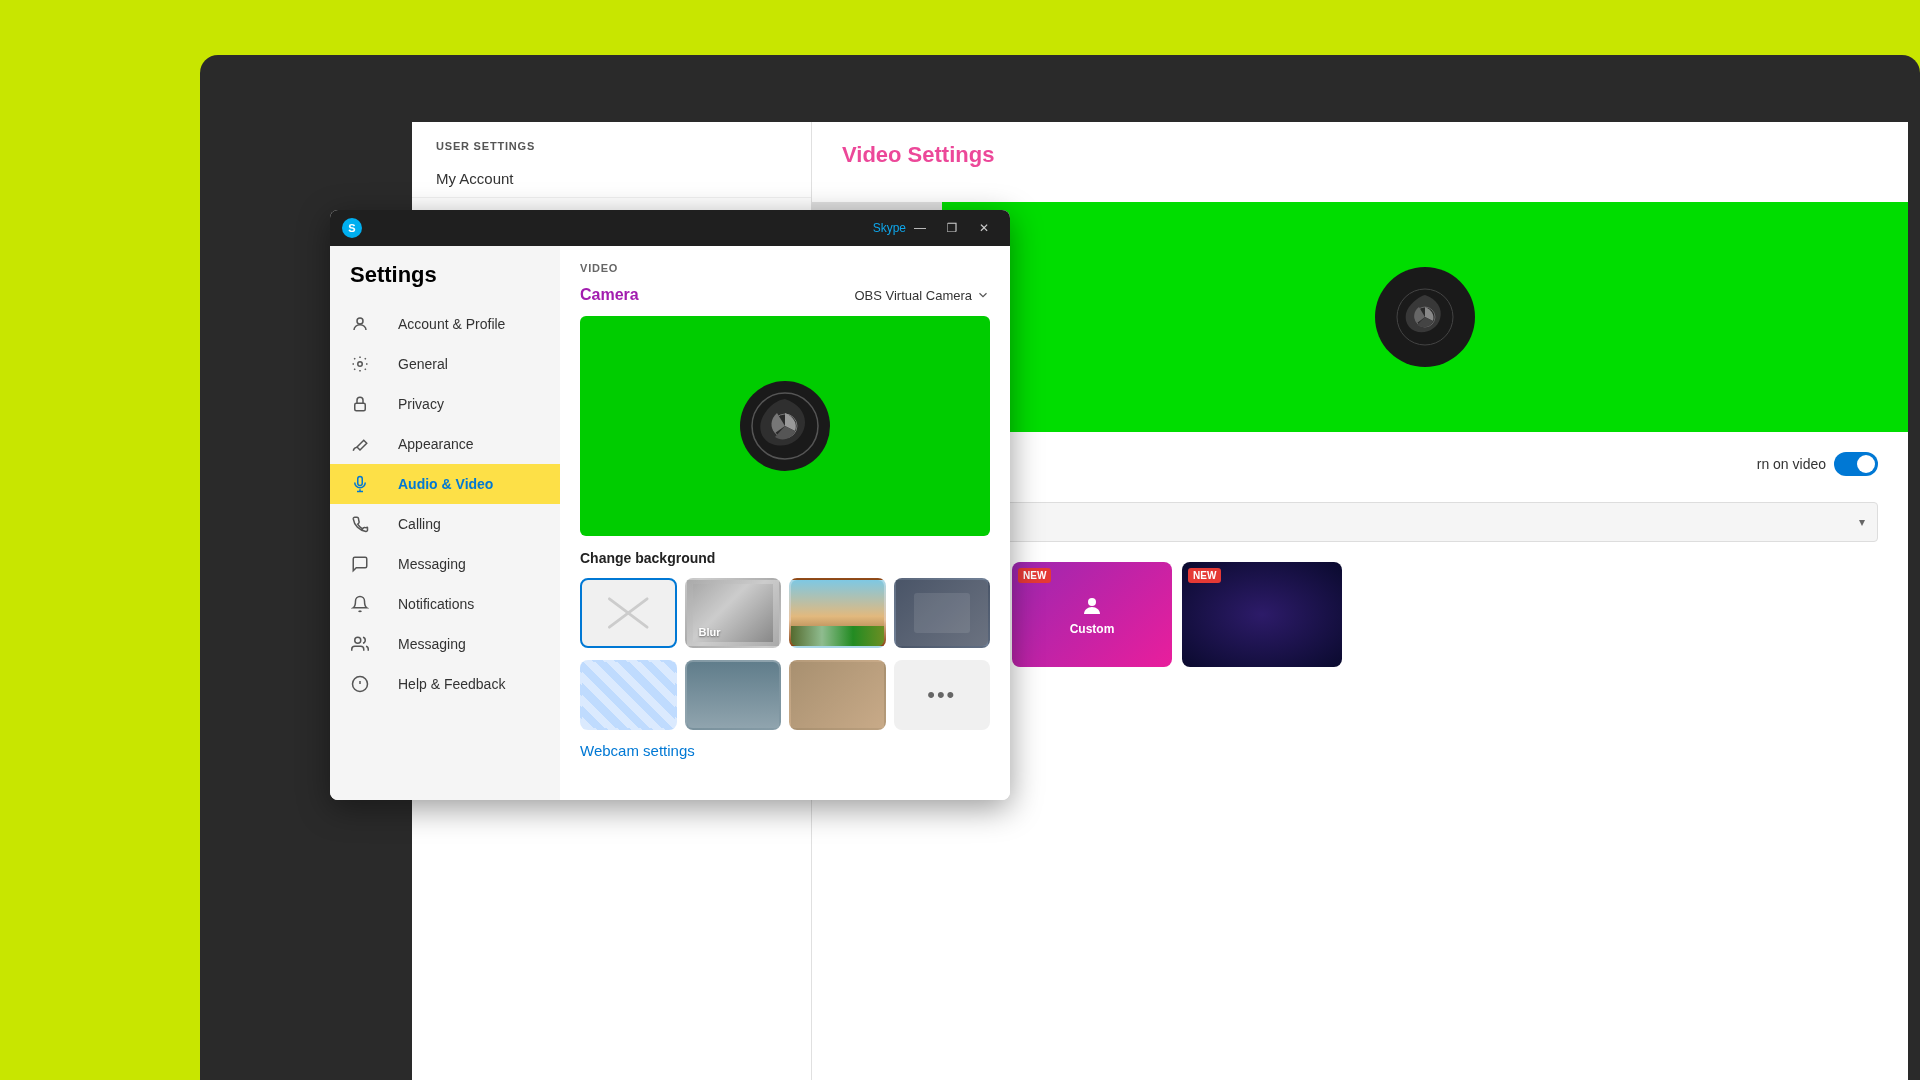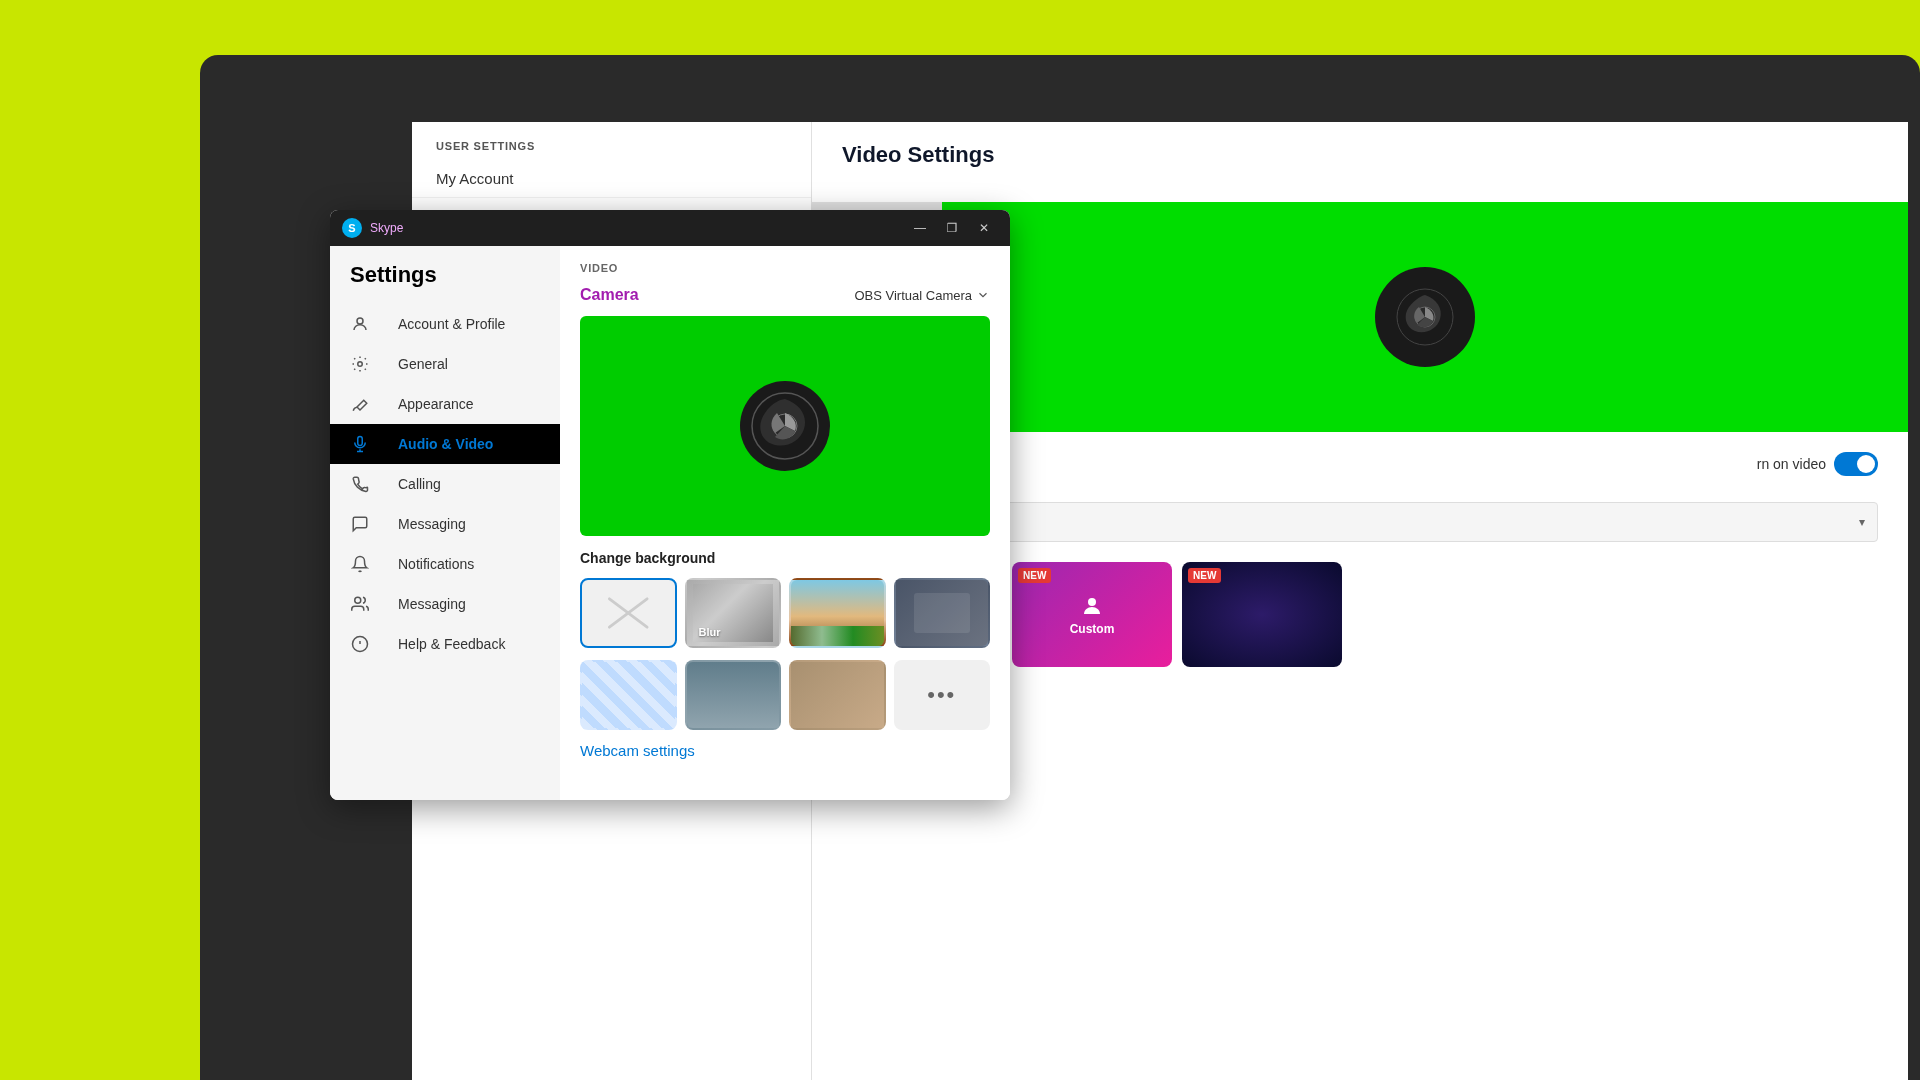--- a/index.html
+++ b/index.html
@@ -112,23 +112,24 @@
       display: flex;
       align-items: center;
       justify-content: center;
       margin-right: 8px;
       font-size: 11px;
       color: #fff;
       font-weight: 700;
     }
 
     .title-bar-text {
-      color: #f0abfc;
+      color: #0ea5e9;
       font-size: 12px;
       flex: 1;
+      text-align: right;
     }
 
     .title-bar-controls {
       display: flex;
       gap: 4px;
     }
 
     .title-btn {
       width: 28px;
       height: 22px;
@@ -170,21 +171,21 @@
       gap: 28px;
       padding: 10px 20px;
       cursor: pointer;
       border-radius: 0;
       font-size: 14px;
       color: #333;
       position: relative;
     }
 
     .nav-item.active {
-      background: #000000;
+      background: #fde047;
       color: #0078d4;
     }
 
     .nav-icon {
       width: 20px;
       height: 20px;
       flex-shrink: 0;
       display: flex;
       align-items: center;
       justify-content: center;
@@ -347,21 +348,21 @@
 
   <div class="laptop-screen">
 
     <div style="position:absolute;top:0;left:0;width:400px;bottom:0;background:#fff;border-right:1px solid #e0e0e0;">
       <div style="padding:18px 24px 8px;font-size:11px;font-weight:700;color:#555;letter-spacing:0.8px;">USER SETTINGS</div>
       <div style="padding:10px 24px;font-size:15px;color:#333;border-bottom:1px solid #f0f0f0;">My Account</div>
       <div style="padding:10px 24px;font-size:15px;color:#333;">Profiles</div>
     </div>
 
     <div style="position:absolute;top:0;left:400px;right:0;bottom:0;background:#fff;">
-      <div style="padding:20px 30px 16px;font-size:22px;font-weight:600;color:#0f172a;">Video Settings</div>
+      <div style="padding:20px 30px 16px;font-size:22px;font-weight:600;color:#ec4899;">Video Settings</div>
 
       <div style="position:absolute;top:80px;left:0;right:0;height:230px;display:flex;">
         <div style="flex:0 0 130px;background:#e0e0e0;"></div>
         <div style="flex:1;background:#00dd00;display:flex;align-items:center;justify-content:center;">
           <div class="obs-logo">
             <svg class="obs-logo-inner" viewBox="0 0 60 60" fill="none">
               <circle cx="30" cy="30" r="28" fill="#1a1a1a" stroke="#444" stroke-width="1"></circle>
               <path d="M30 8 C42 12, 48 22, 45 32 C42 42, 30 48, 20 44 C10 40, 8 28, 14 20 C20 12, 28 8, 30 8Z" fill="#555" opacity="0.5"></path>
               <circle cx="30" cy="30" r="10" fill="#2a2a2a" stroke="#666" stroke-width="1"></circle>
               <path d="M30 20 C36 22, 40 28, 38 34 L30 30Z" fill="#888"></path>
@@ -437,20 +438,29 @@
       <div class="nav-item">
         <span class="nav-icon">
           <svg width="18" height="18" viewBox="0 0 24 24" fill="none" stroke="#555" stroke-width="2">
             <circle cx="12" cy="12" r="3"></circle>
             <path d="M12 2v2M12 20v2M4.22 4.22l1.42 1.42M18.36 18.36l1.42 1.42M2 12h2M20 12h2M4.22 19.78l1.42-1.42M18.36 5.64l1.42-1.42"></path>
           </svg>
         </span>
         <span>General</span>
       </div>
 
+      <div class="nav-item">
+        <span class="nav-icon">
+          <svg width="18" height="18" viewBox="0 0 24 24" fill="none" stroke="#555" stroke-width="2">
+            <rect x="5" y="11" width="14" height="10" rx="2"></rect>
+            <path d="M8 11V7a4 4 0 018 0v4"></path>
+          </svg>
+        </span>
+        <span>Privacy</span>
+      </div>
 
       <div class="nav-item">
         <span class="nav-icon">
           <svg width="18" height="18" viewBox="0 0 24 24" fill="none" stroke="#555" stroke-width="2">
             <path d="M12 20l-4-4 9-9 4 4-9 9z"></path>
               <path d="M3 21c1-4 4-5 5-4"></path>
           </svg>
         </span>
         <span>Appearance</span>
       </div>

